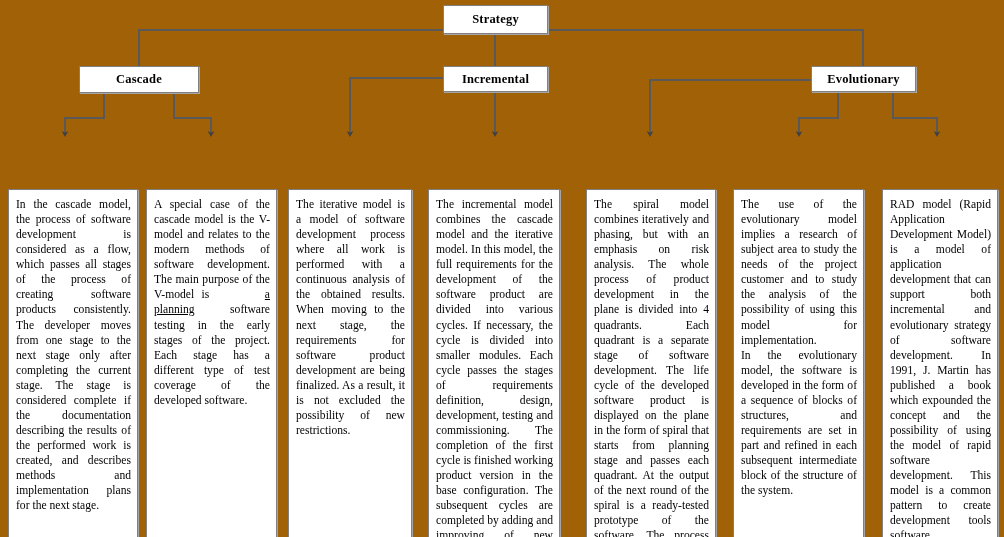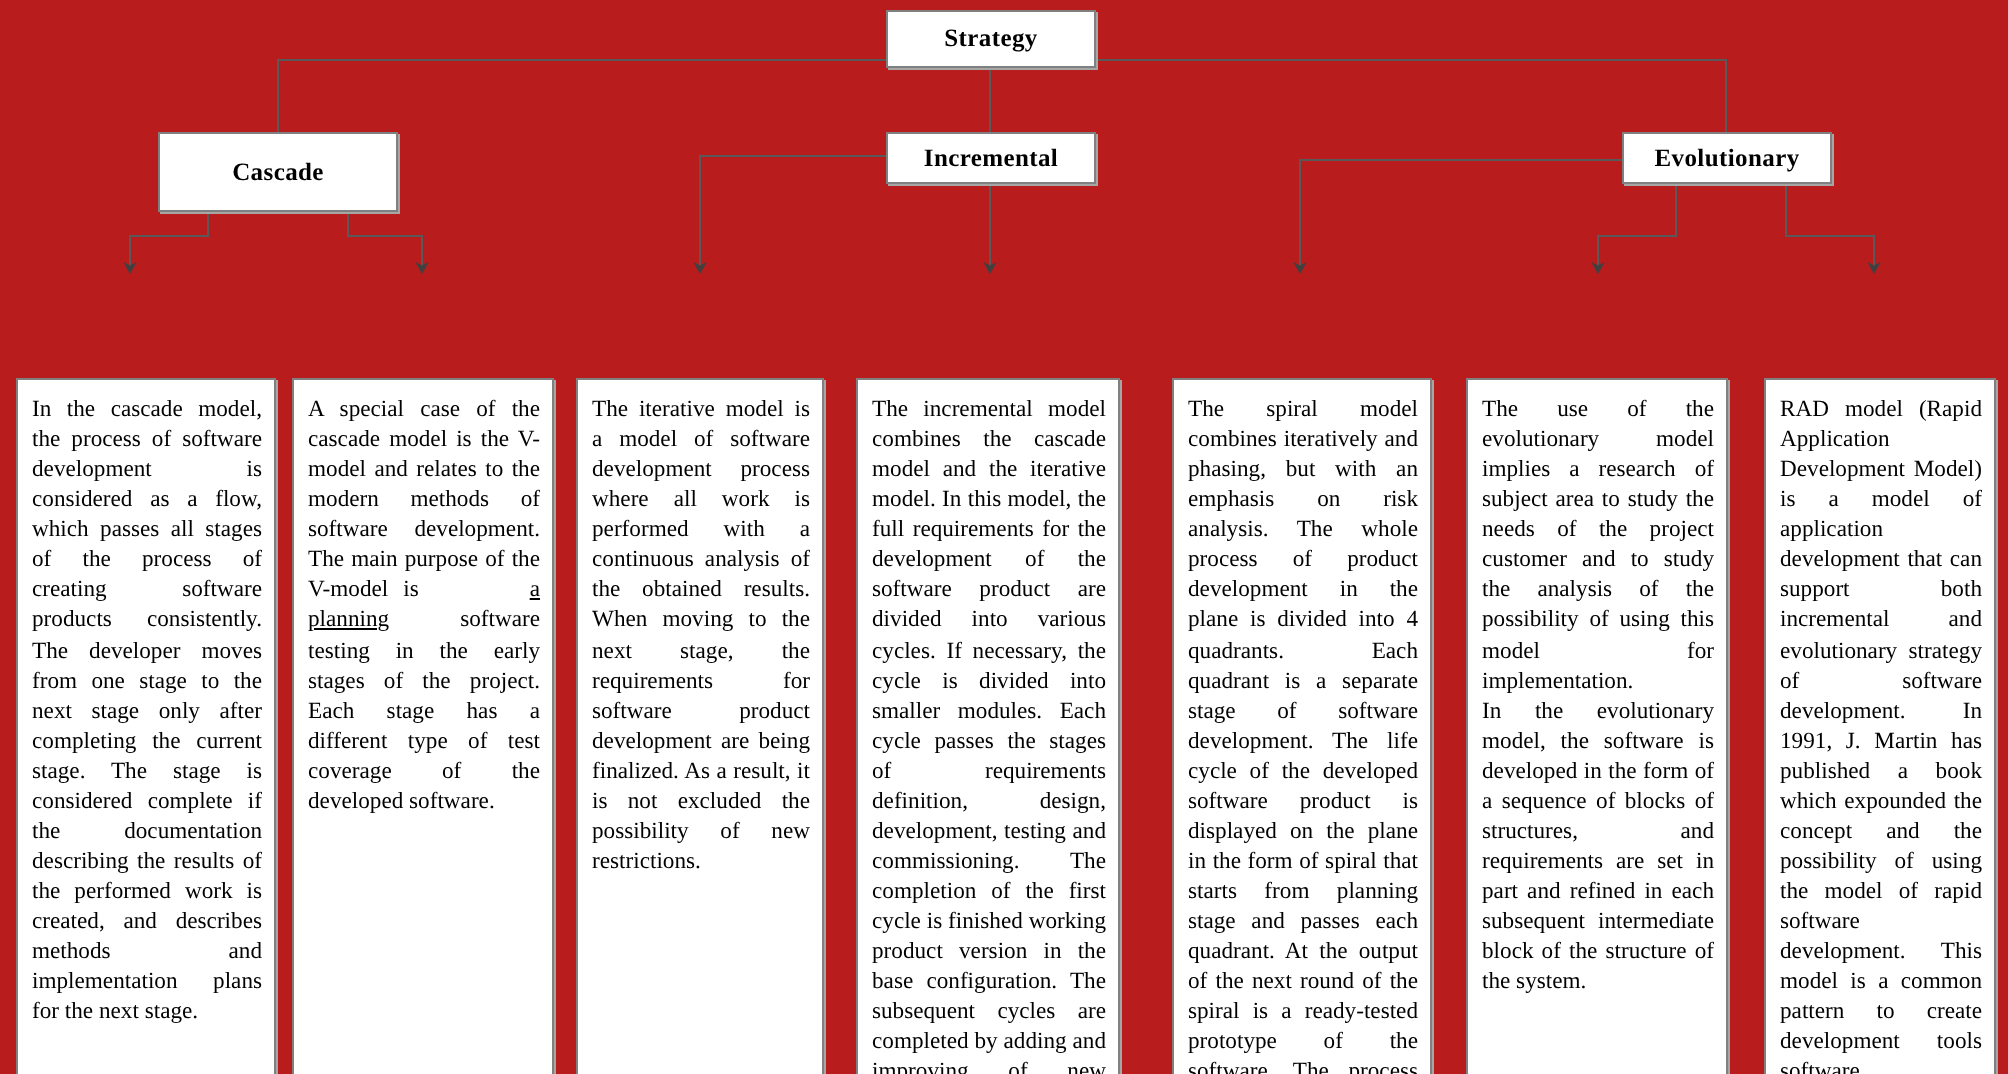--- a/index.html
+++ b/index.html
@@ -9,21 +9,21 @@
     background: #ffffff;
   }
   body {
     font-family: "Liberation Serif", "DejaVu Serif", serif;
     color: #000000;
   }
   #canvas {
     position: relative;
     width: 1004px;
     height: 537px;
-    background: #b91c1c;
+    background: #a16207;
     overflow: hidden;
   }
   #connectors {
     position: absolute;
     left: 0;
     top: 0;
     width: 1004px;
     height: 537px;
     pointer-events: none;
   }
@@ -88,21 +88,21 @@
       <path d="M811,80 L650,80 L650,134" marker-end="url(#arrow)"></path>
       <path d="M838,92 L838,118 L799,118 L799,134" marker-end="url(#arrow)"></path>
       <path d="M893,92 L893,118 L937,118 L937,134" marker-end="url(#arrow)"></path>
     </g>
   </svg>
 
   <div class="node node-top" style="left:443px; top:5px; width:105px; height:29px;">
     <span>Strategy</span>
   </div>
 
-  <div class="node node-mid" style="left:79px; top:66px; width:120px; height:40px;">
+  <div class="node node-mid" style="left:79px; top:66px; width:120px; height:27px;">
     <span>Cascade</span>
   </div>
 
   <div class="node node-mid" style="left:443px; top:66px; width:105px; height:26px;">
     <span>Incremental</span>
   </div>
 
   <div class="node node-mid" style="left:811px; top:66px; width:105px; height:26px;">
     <span>Evolutionary</span>
   </div>

